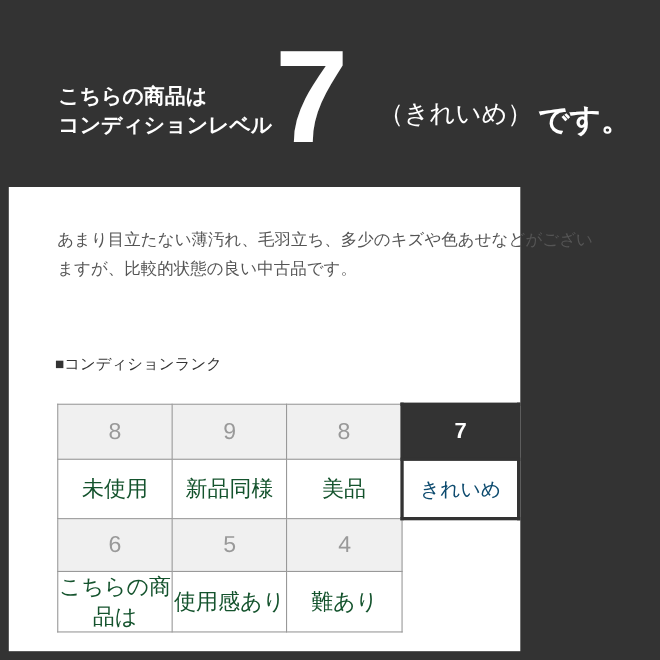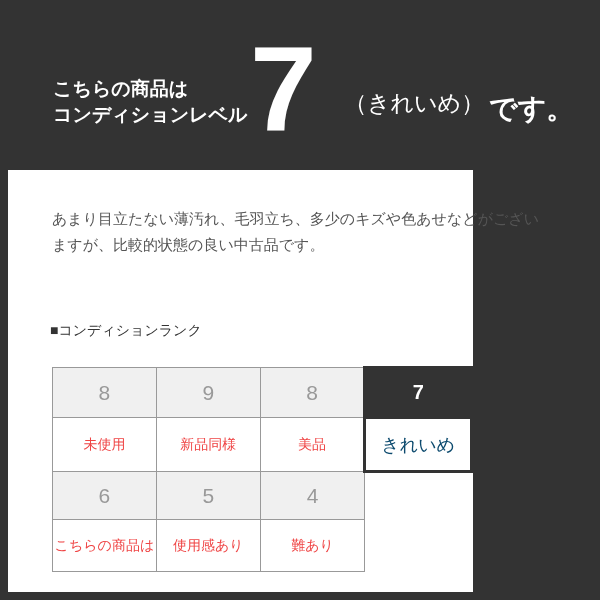--- a/index.html
+++ b/index.html
@@ -42,21 +42,21 @@
   
   .rank-table{
     position:absolute;left:44px;top:196px;
     border-collapse:collapse;table-layout:fixed;
   }
   .rank-table td{
     width:124px;text-align:center;vertical-align:middle;
     border:1px solid #999999;padding:0;
   }
   td.num{height:47px;background:#f0f0f0;color:#999999;font-size:21px;}
-  td.lbl{height:51px;background:#ffffff;color:#ef4444;font-size:14px;}
+  td.lbl{height:51px;background:#ffffff;color:#14532d;font-size:20px;}
   td.active{border:3px solid #333333;}
   td.num.active{background:#333333;color:#ffffff;font-weight:bold;font-size:20px;}
   td.lbl.active{color:#0c4a6e;font-size:18px;}
   td.void{border:none;background:#ffffff;}
 </style>
 </head>
 <body>
 
 <div class="stage">
 

